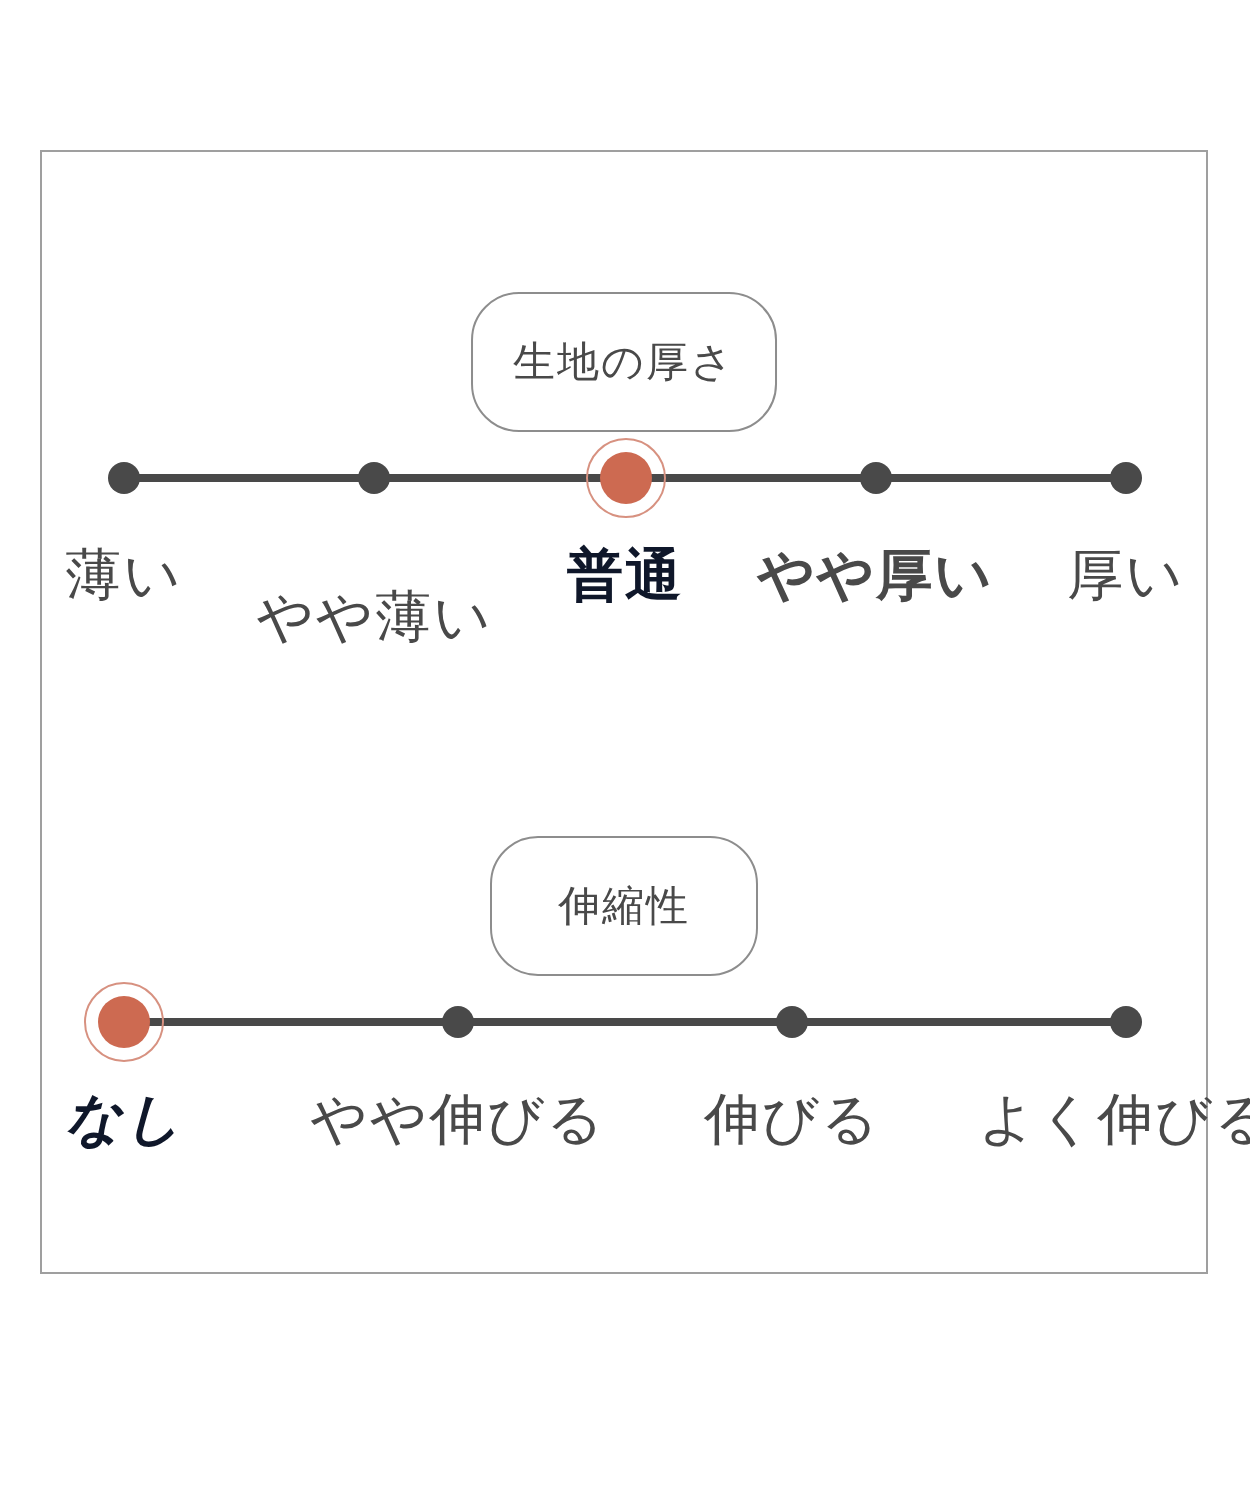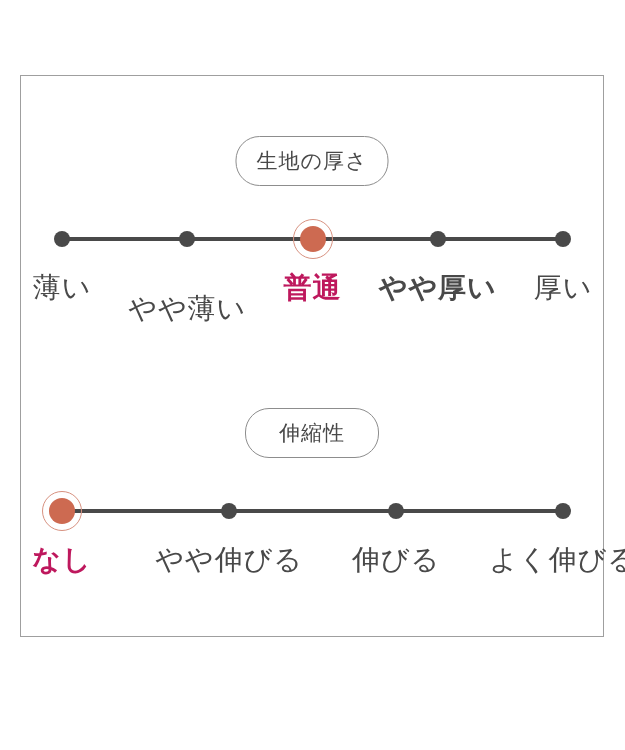--- a/index.html
+++ b/index.html
@@ -36,25 +36,25 @@
     position:absolute;
     left:0;
     width:100%;
     height:270px;
   }
   .scale-0{top:0;}
   .scale-1{top:272px;}
   .pill{
     position:absolute;
     left:50%;
-    top:60px;
+    top:70px;
     transform:translateX(-50%);
     min-width:134px;
     box-sizing:border-box;
-    padding:10px 20px;
+    padding:20px 20px;
     border:1.5px solid var(--pill-border);
     border-radius:24px;
     text-align:center;
     font-size:21px;
     letter-spacing:1px;
     color:var(--ink);
     white-space:nowrap;
     background:#ffffff;
   }
   .track{
@@ -105,21 +105,21 @@
     top:0;
     transform:translate(-50%,-50%);
     white-space:nowrap;
     font-size:28px;
     letter-spacing:1px;
     color:var(--ink);
     font-weight:400;
   }
   .lbl.selected{
     font-weight:700;
-    color:#be185d;
+    color:#0f172a;
   }
   .footnote{
     position:absolute;
     right:6px;
     top:653px;
     font-size:21px;
     letter-spacing:0.5px;
     color:var(--footnote-ink);
     white-space:nowrap;
   }
@@ -155,20 +155,20 @@
       <span class="pill-label">伸縮性</span>
     </div>
     <div class="track">
       <div class="track-line"></div>
     <div class="dot selected" style="left: 0%;"></div>
           <div class="dot" style="left: 33.3333%;"></div>
           <div class="dot" style="left: 66.6667%;"></div>
           <div class="dot" style="left: 100%;"></div>
         </div>
     <div class="labels">
-          <span class="lbl selected" style="left: 0%;">なし</span>
+          <span class="lbl selected" style="left: 0%; font-style: italic;">なし</span>
           <span class="lbl" style="left: 33.3333%; text-align: right;">やや伸びる</span>
           <span class="lbl" style="left: 66.6667%;">伸びる</span>
           <span class="lbl" style="left: 100%;">よく伸びる</span>
         </div>
   </section>
 </div>
 </div>
 
 </body></html>

